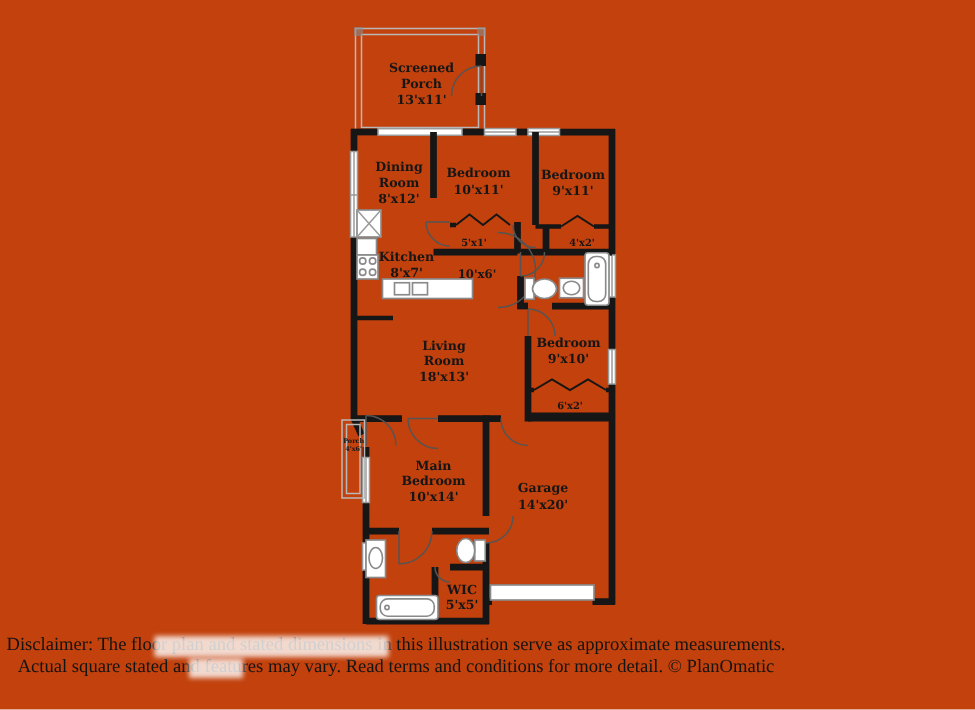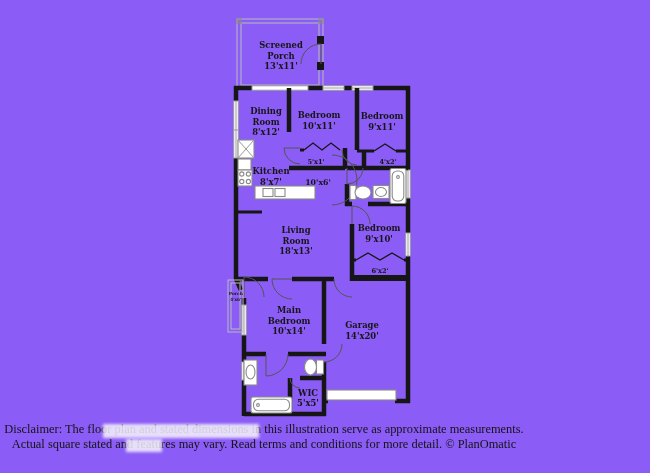--- a/index.html
+++ b/index.html
@@ -1,16 +1,16 @@
 <!DOCTYPE html>
 <html><head>
 <meta charset="utf-8">
 <style>
   html,body{margin:0;padding:0;background:#ffffff;}
-  #canvas{position:relative;width:650px;height:473px;background:#8b5cf6;overflow:hidden;
+  #canvas{position:relative;width:650px;height:473px;background:#c2410c;overflow:hidden;
           font-family:"DejaVu Serif", serif;}
   svg{position:absolute;top:0;left:0;}
   .wall{stroke:#161616;stroke-width:4.5;fill:none;}
   .wall-thin{stroke:#161616;stroke-width:3;fill:none;}
   .wall-thick{stroke:#161616;stroke-width:6;fill:none;}
   .screen{stroke:#b9b9b9;stroke-width:1;fill:none;}
   .win{fill:#ffffff;stroke:#9a9a9a;stroke-width:1;}
   .winline{stroke:#9a9a9a;stroke-width:1;}
   .arc{stroke:#555555;stroke-width:1;fill:none;}
   .fix{stroke:#8a8a8a;stroke-width:1.1;fill:#ffffff;}

